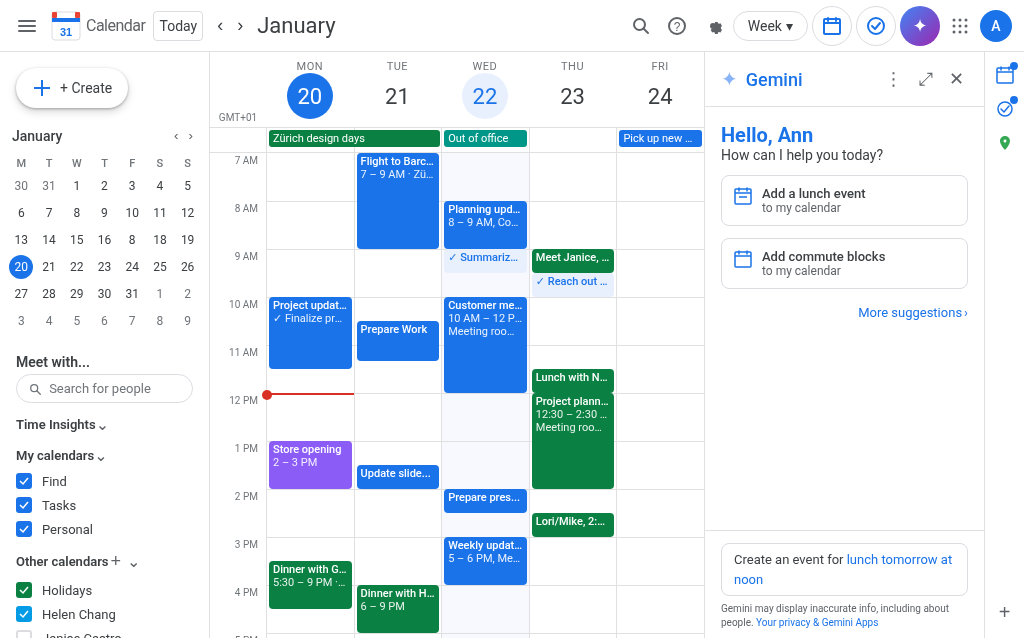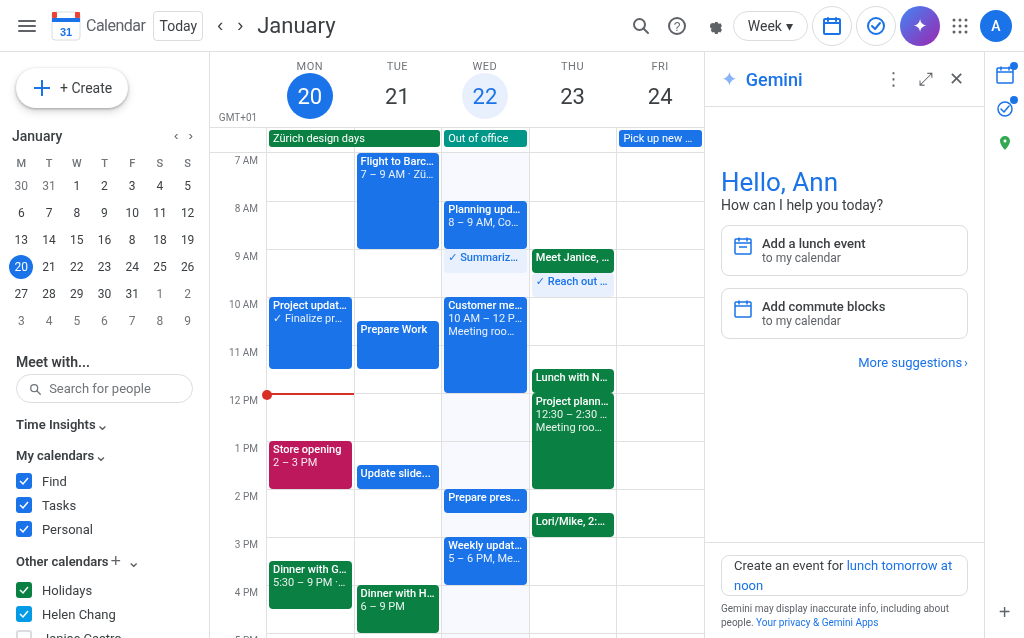--- a/index.html
+++ b/index.html
@@ -91,31 +91,31 @@
     
     .gemini-panel { width: 280px; flex-shrink: 0; border-left: 1px solid #e0e0e0; display: flex; flex-direction: column; background: #fff; }
     .gemini-header { display: flex; align-items: center; padding: 12px 16px; gap: 8px; border-bottom: 1px solid #e0e0e0; }
     .gemini-star { color: #8ab4f8; font-size: 20px; }
     .gemini-title { font-size: 18px; color: #1a73e8; font-weight: 500; flex: 1; }
     .gemini-more { background: none; border: none; cursor: pointer; color: #5f6368; font-size: 18px; padding: 4px; border-radius: 50%; }
     .gemini-expand { background: none; border: none; cursor: pointer; color: #5f6368; font-size: 18px; padding: 4px; border-radius: 50%; }
     .gemini-close { background: none; border: none; cursor: pointer; color: #5f6368; font-size: 18px; padding: 4px; border-radius: 50%; }
     .gemini-body { flex: 1; padding: 16px; overflow-y: auto; display: flex; flex-direction: column; gap: 12px; }
     .gemini-greeting { }
-    .gemini-hello { font-size: 26px; color: #1a73e8; font-weight: 400; margin-top: 44px; }
+    .gemini-hello { font-size: 20px; color: #1a73e8; font-weight: 700; }
     .gemini-subtitle { font-size: 14px; color: #3c4043; }
     .suggestion-card { display: flex; align-items: flex-start; gap: 10px; padding: 10px 12px; border: 1px solid #dadce0; border-radius: 8px; cursor: pointer; }
     .suggestion-icon { color: #1a73e8; font-size: 18px; flex-shrink: 0; margin-top: 1px; }
     .suggestion-text { }
     .suggestion-main { font-size: 13px; color: #3c4043; font-weight: 500; }
     .suggestion-sub { font-size: 12px; color: #5f6368; }
     .more-suggestions { display: flex; align-items: center; justify-content: flex-end; padding: 4px 0; cursor: pointer; color: #1a73e8; font-size: 13px; gap: 2px; }
 
     .gemini-input-area { padding: 12px 16px 8px; border-top: 1px solid #e0e0e0; }
-    .gemini-input-box { border: 1px solid #dadce0; border-radius: 8px; padding: 0 12px; }
+    .gemini-input-box { border: 1px solid #dadce0; border-radius: 8px; padding: 6px 12px; }
     .gemini-input-box .input-text { font-size: 13px; color: #3c4043; line-height: 1.5; }
     .gemini-input-box .input-text .link-text { color: #1a73e8; }
     .gemini-disclaimer { font-size: 10px; color: #5f6368; margin-top: 6px; line-height: 1.4; }
     .gemini-disclaimer .link-text { color: #1a73e8; cursor: pointer; }
 
     
     .right-icons { width: 40px; flex-shrink: 0; display: flex; flex-direction: column; align-items: center; padding: 8px 4px; gap: 4px; border-left: 1px solid #e0e0e0; background: #fff; }
     .right-icon-btn { background: none; border: none; cursor: pointer; padding: 6px; border-radius: 50%; color: #5f6368; display: flex; align-items: center; justify-content: center; font-size: 16px; position: relative; }
     .right-icon-btn .badge { position: absolute; top: 2px; right: 2px; width: 8px; height: 8px; background: #1a73e8; border-radius: 50%; }
     .right-icon-add { background: none; border: none; cursor: pointer; padding: 6px; border-radius: 50%; color: #5f6368; display: flex; align-items: center; justify-content: center; font-size: 20px; margin-top: auto; }
@@ -452,21 +452,21 @@
               <div style="position:absolute;top:480px;left:0;right:0;border-top:1px solid #e0e0e0;"></div>
 
               <div style="position:absolute;top:240px;left:0;right:0;border-top:2px solid #d93025;z-index:10;">
                 <div style="position:absolute;left:-5px;top:-5px;width:10px;height:10px;background:#d93025;border-radius:50%;"></div>
               </div>
 
               <div class="cal-event" style="top:144px;height:72px;background:#1a73e8;left:2px;right:2px;">
                 <div class="event-title">Project update,...</div>
                 <div class="event-detail">✓ Finalize pres...</div>
               </div>
-              <div class="cal-event" style="top:288px;height:48px;background:#be185d;left:2px;right:2px;">
+              <div class="cal-event" style="top:288px;height:48px;background:#8b5cf6;left:2px;right:2px;">
                 <div class="event-title">Store opening</div>
                 <div class="event-detail">2 – 3 PM</div>
               </div>
               <div class="cal-event" style="top:408px;height:48px;background:#0b8043;left:2px;right:2px;">
                 <div class="event-title">Dinner with Glo...</div>
                 <div class="event-detail">5:30 – 9 PM · Central</div>
               </div>
             </div>
           </div>
         </div>
@@ -481,21 +481,21 @@
               <div style="position:absolute;top:288px;left:0;right:0;border-top:1px solid #e0e0e0;"></div>
               <div style="position:absolute;top:336px;left:0;right:0;border-top:1px solid #e0e0e0;"></div>
               <div style="position:absolute;top:384px;left:0;right:0;border-top:1px solid #e0e0e0;"></div>
               <div style="position:absolute;top:432px;left:0;right:0;border-top:1px solid #e0e0e0;"></div>
               <div style="position:absolute;top:480px;left:0;right:0;border-top:1px solid #e0e0e0;"></div>
 
               <div class="cal-event" style="top:0;height:96px;background:#1a73e8;left:2px;right:2px;">
                 <div class="event-title">Flight to Barcel...</div>
                 <div class="event-detail">7 – 9 AM · Zürich ZRH</div>
               </div>
-              <div class="cal-event" style="top:168px;height:48px;background:#1a73e8;left:2px;right:2px;">
+              <div class="cal-event" style="top:168px;height:40px;background:#1a73e8;left:2px;right:2px;">
                 <div class="event-title">Prepare Work</div>
               </div>
               <div class="cal-event" style="top:312px;height:24px;background:#1a73e8;left:2px;right:2px;">
                 <div class="event-title">Update slide...</div>
               </div>
               <div class="cal-event" style="top:432px;height:48px;background:#0b8043;left:2px;right:2px;">
                 <div class="event-title">Dinner with Hel...</div>
                 <div class="event-detail">6 – 9 PM</div>
               </div>
             </div>

